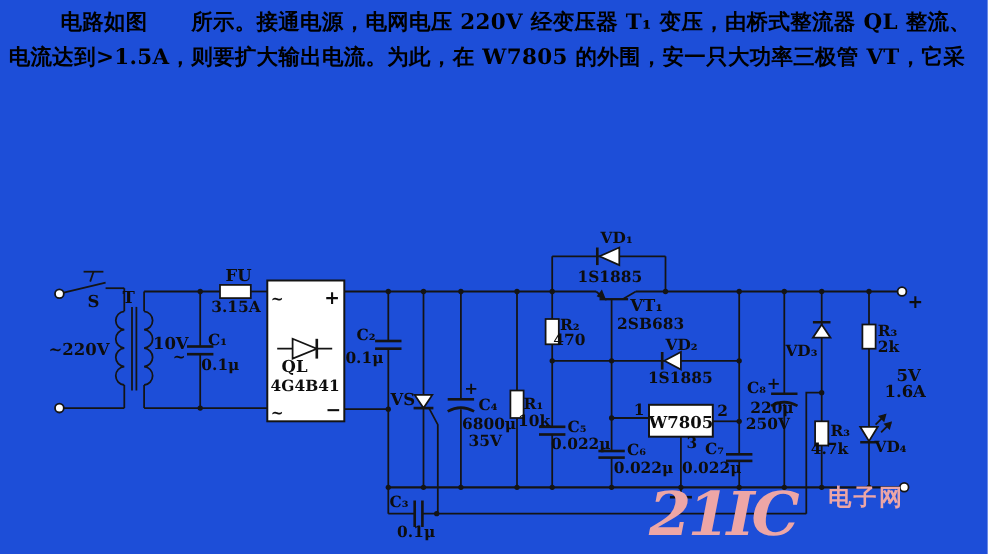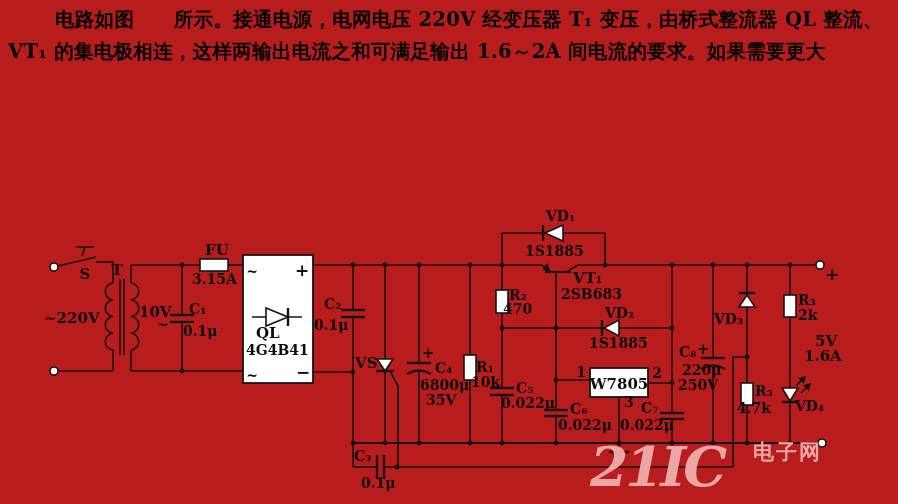--- a/index.html
+++ b/index.html
@@ -1,16 +1,16 @@
 <!DOCTYPE html>
 <html><head>
 <meta charset="utf-8">
 <style>
   html,body{margin:0;padding:0;background:#fff;}
-  .page{position:relative;width:898px;height:504px;background:#b91c1c;overflow:hidden;
+  .page{position:relative;width:898px;height:504px;background:#1d4ed8;overflow:hidden;
         font-family:"DejaVu Serif","Liberation Serif",serif;}
   .para{position:absolute;left:8px;top:4px;width:886px;color:#000;
         font:bold 19.5px/31.5px "DejaVu Serif","Liberation Serif",serif;letter-spacing:.3px;}
   .para .line{white-space:nowrap;}
   .para .line.first{text-indent:47px;}
   svg text{font-family:"DejaVu Serif","Liberation Serif",serif;fill:#0d0d0d;font-weight:bold;}
   .lbl{font-size:15px;}
   .val{font-size:14px;}
   .big{font-size:17px;}
   .w{stroke:#141414;stroke-width:1.6;fill:none;}
@@ -26,21 +26,21 @@
   .wm-cn{position:absolute;left:163px;top:3px;font:bold 21px/22px "DejaVu Serif",serif;letter-spacing:2px;}
   .wm-tld{position:absolute;left:150px;top:24px;font:italic bold 33px/34px "DejaVu Serif","Liberation Serif",serif;}
 </style>
 </head>
 <body>
 
 <div class="page">
 
   <div class="para">
     <div class="line first">电路如图　　所示。接通电源，电网电压 220V 经变压器 T₁ 变压，由桥式整流器 QL 整流、</div>
-    <div class="line">VT₁ 的集电极相连，这样两输出电流之和可满足输出 1.6～2A 间电流的要求。如果需要更大</div>
+    <div class="line">电流达到&gt;1.5A，则要扩大输出电流。为此，在 W7805 的外围，安一只大功率三极管 VT，它采</div>
   </div>
 
   <svg width="898" height="299" viewBox="0 0 898 299" style="position:absolute;left:0;top:205px;">
 
     <g>
       <circle class="term" cx="54" cy="62" r="4"></circle>
       <circle class="term" cx="54" cy="166" r="4"></circle>
       <g>
         <line class="w" x1="58" y1="61" x2="96" y2="52"></line>
         <line class="w" x1="76" y1="42" x2="94" y2="42"></line>

